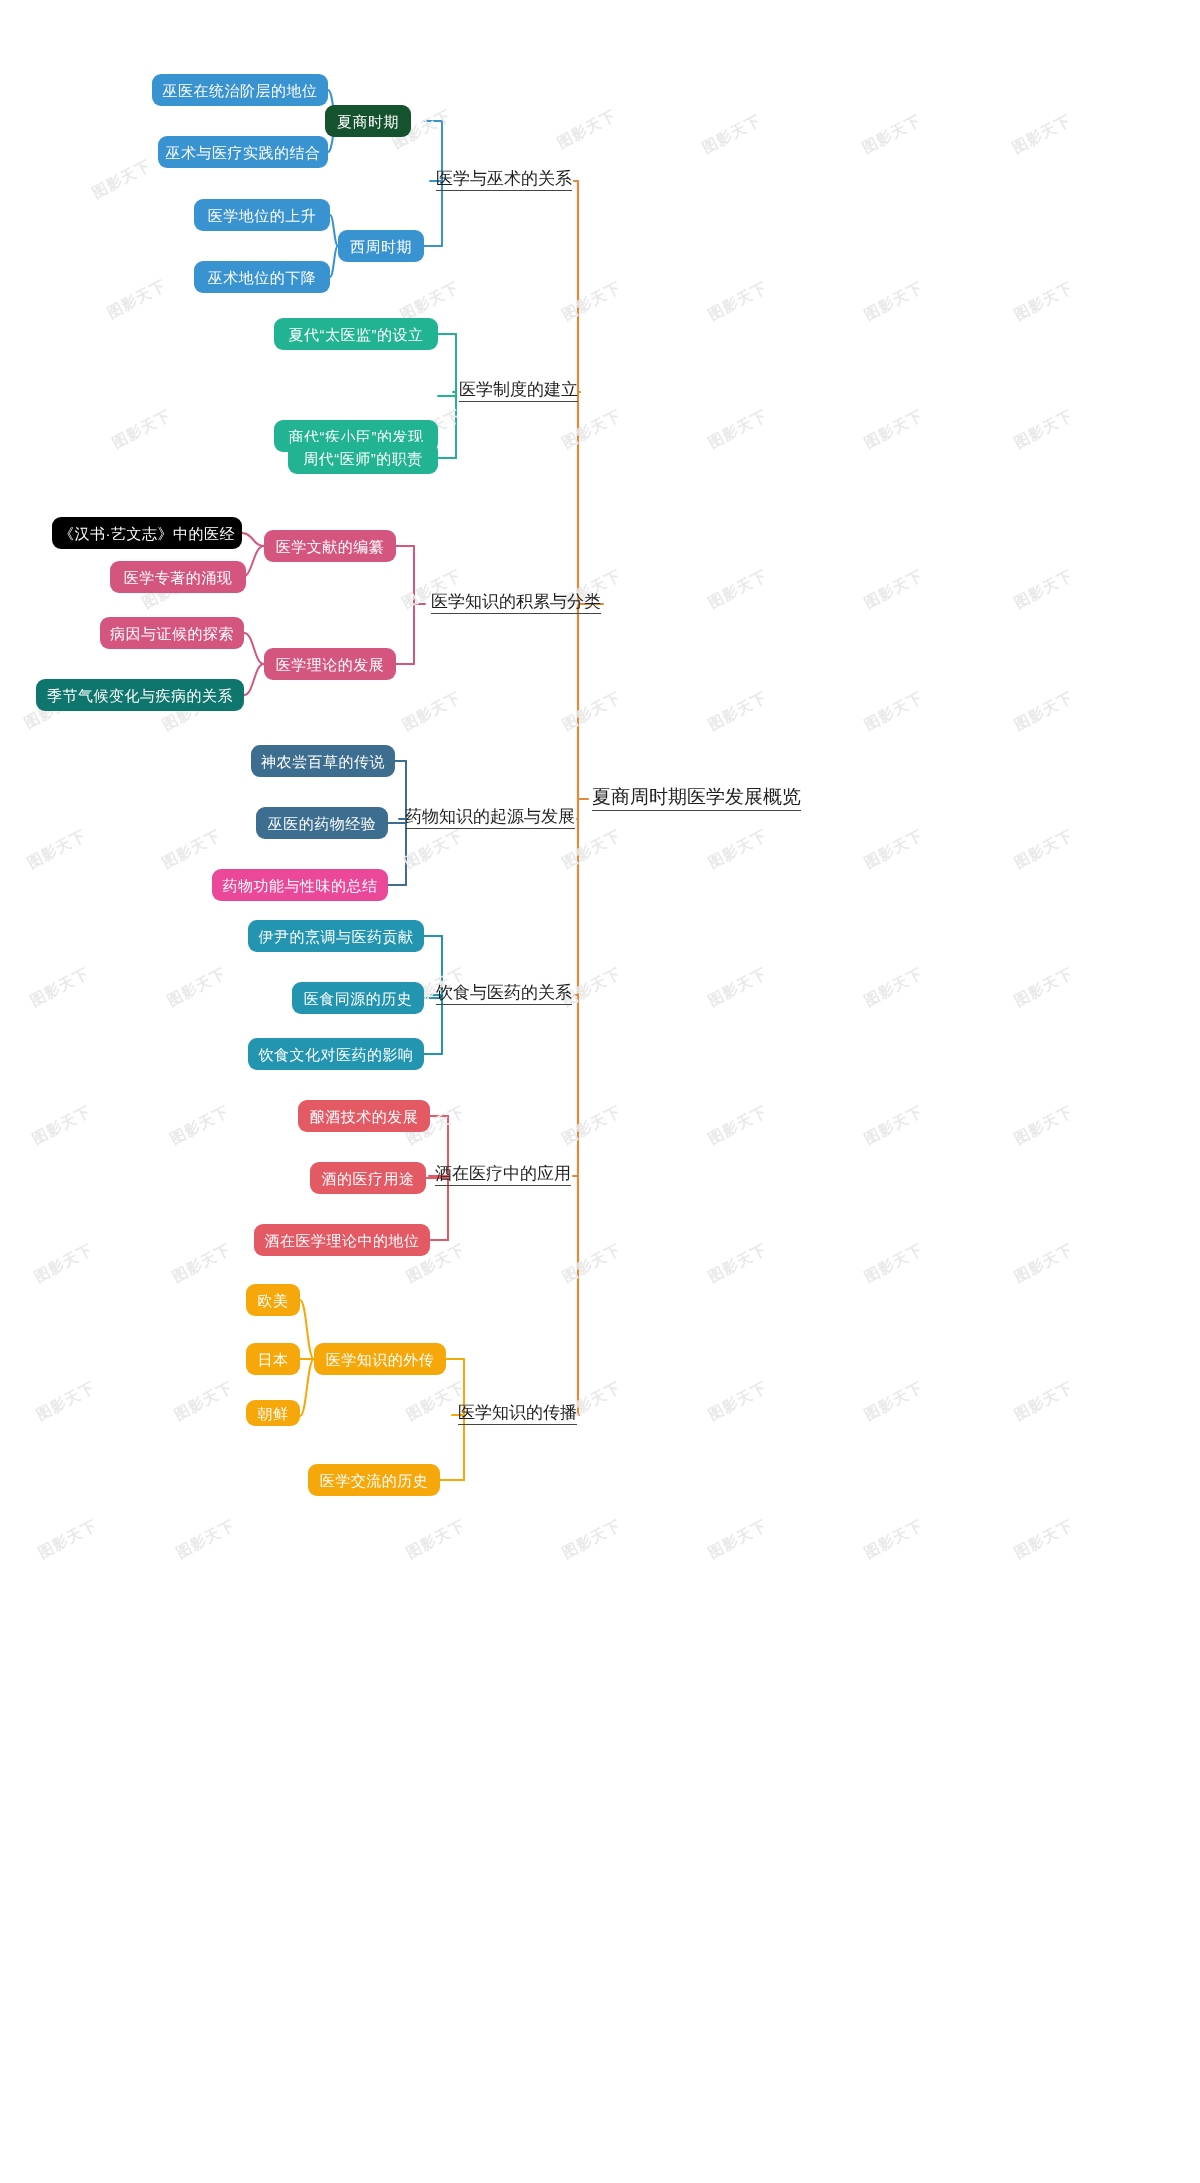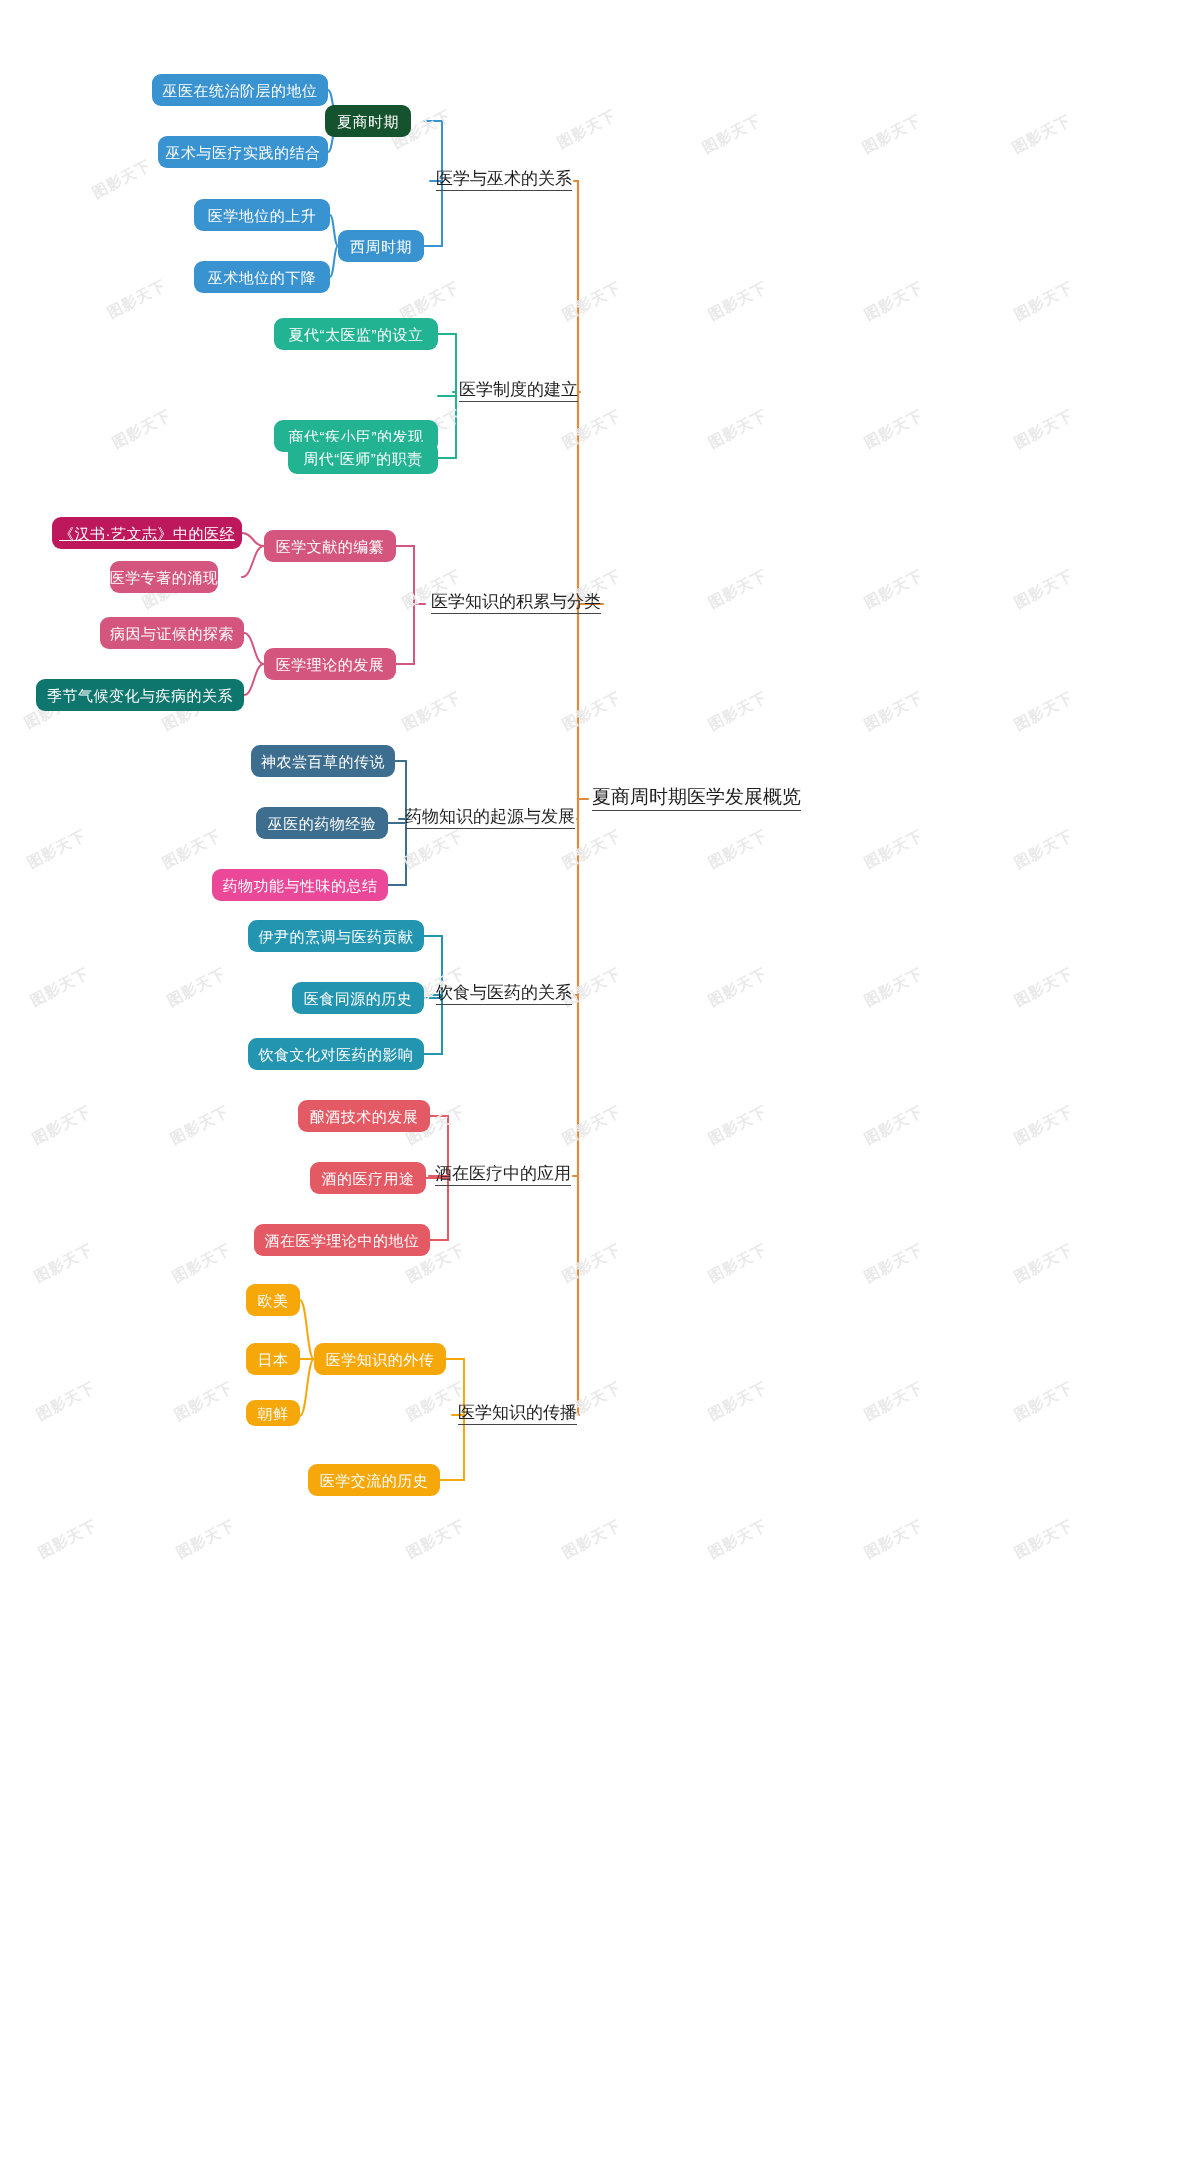--- a/index.html
+++ b/index.html
@@ -194,22 +194,22 @@
   <div id="node-layer">
       <div class="node" style="left: 152px; top: 74px; width: 176px; height: 32px; background: rgb(58, 147, 209);">巫医在统治阶层的地位</div>
       <div class="node" style="left: 158px; top: 136px; width: 170px; height: 32px; background: rgb(58, 147, 209);">巫术与医疗实践的结合</div>
       <div class="node" style="left: 325px; top: 105px; width: 86px; height: 32px; background: #14532d;">夏商时期</div>
       <div class="node" style="left: 194px; top: 199px; width: 136px; height: 32px; background: rgb(58, 147, 209);">医学地位的上升</div>
       <div class="node" style="left: 194px; top: 261px; width: 136px; height: 32px; background: rgb(58, 147, 209);">巫术地位的下降</div>
       <div class="node" style="left: 338px; top: 230px; width: 86px; height: 32px; background: rgb(58, 147, 209);">西周时期</div>
       <div class="node" style="left: 274px; top: 318px; width: 164px; height: 32px; background: rgb(34, 179, 147);">夏代“太医监”的设立</div>
       <div class="node" style="left: 274px; top: 380px; width: 164px; height: 32px; background: rgb(34, 179, 147); margin-top: 40px;">商代“疾小臣”的发现</div>
       <div class="node" style="left: 288px; top: 442px; width: 150px; height: 32px; background: rgb(34, 179, 147);">周代“医师”的职责</div>
-      <div class="node" style="left: 52px; top: 517px; width: 190px; height: 32px; background: #be185d; text-decoration: underline;">《汉书·艺文志》中的医经</div>
-      <div class="node" style="left: 110px; top: 561px; width: 108px; height: 32px; background: rgb(212, 86, 127);">医学专著的涌现</div>
+      <div class="node" style="left: 52px; top: 517px; width: 190px; height: 32px; background: #000000;">《汉书·艺文志》中的医经</div>
+      <div class="node" style="left: 110px; top: 561px; width: 136px; height: 32px; background: rgb(212, 86, 127);">医学专著的涌现</div>
       <div class="node" style="left: 264px; top: 530px; width: 132px; height: 32px; background: rgb(212, 86, 127);">医学文献的编纂</div>
       <div class="node" style="left: 100px; top: 617px; width: 144px; height: 32px; background: rgb(212, 86, 127);">病因与证候的探索</div>
       <div class="node" style="left: 36px; top: 679px; width: 208px; height: 32px; background: #0f766e;">季节气候变化与疾病的关系</div>
       <div class="node" style="left: 264px; top: 648px; width: 132px; height: 32px; background: rgb(212, 86, 127);">医学理论的发展</div>
       <div class="node" style="left: 244px; top: 745px; width: 144px; height: 32px; background: rgb(61, 110, 143); margin-left: 7px;">神农尝百草的传说</div>
       <div class="node" style="left: 256px; top: 807px; width: 132px; height: 32px; background: rgb(61, 110, 143);">巫医的药物经验</div>
       <div class="node" style="left: 212px; top: 869px; width: 176px; height: 32px; background: #ec4899;">药物功能与性味的总结</div>
       <div class="node" style="left: 248px; top: 920px; width: 176px; height: 32px; background: rgb(35, 149, 176);">伊尹的烹调与医药贡献</div>
       <div class="node" style="left: 292px; top: 982px; width: 132px; height: 32px; background: rgb(35, 149, 176);">医食同源的历史</div>
       <div class="node" style="left: 248px; top: 1038px; width: 176px; height: 32px; background: rgb(35, 149, 176);">饮食文化对医药的影响</div>

